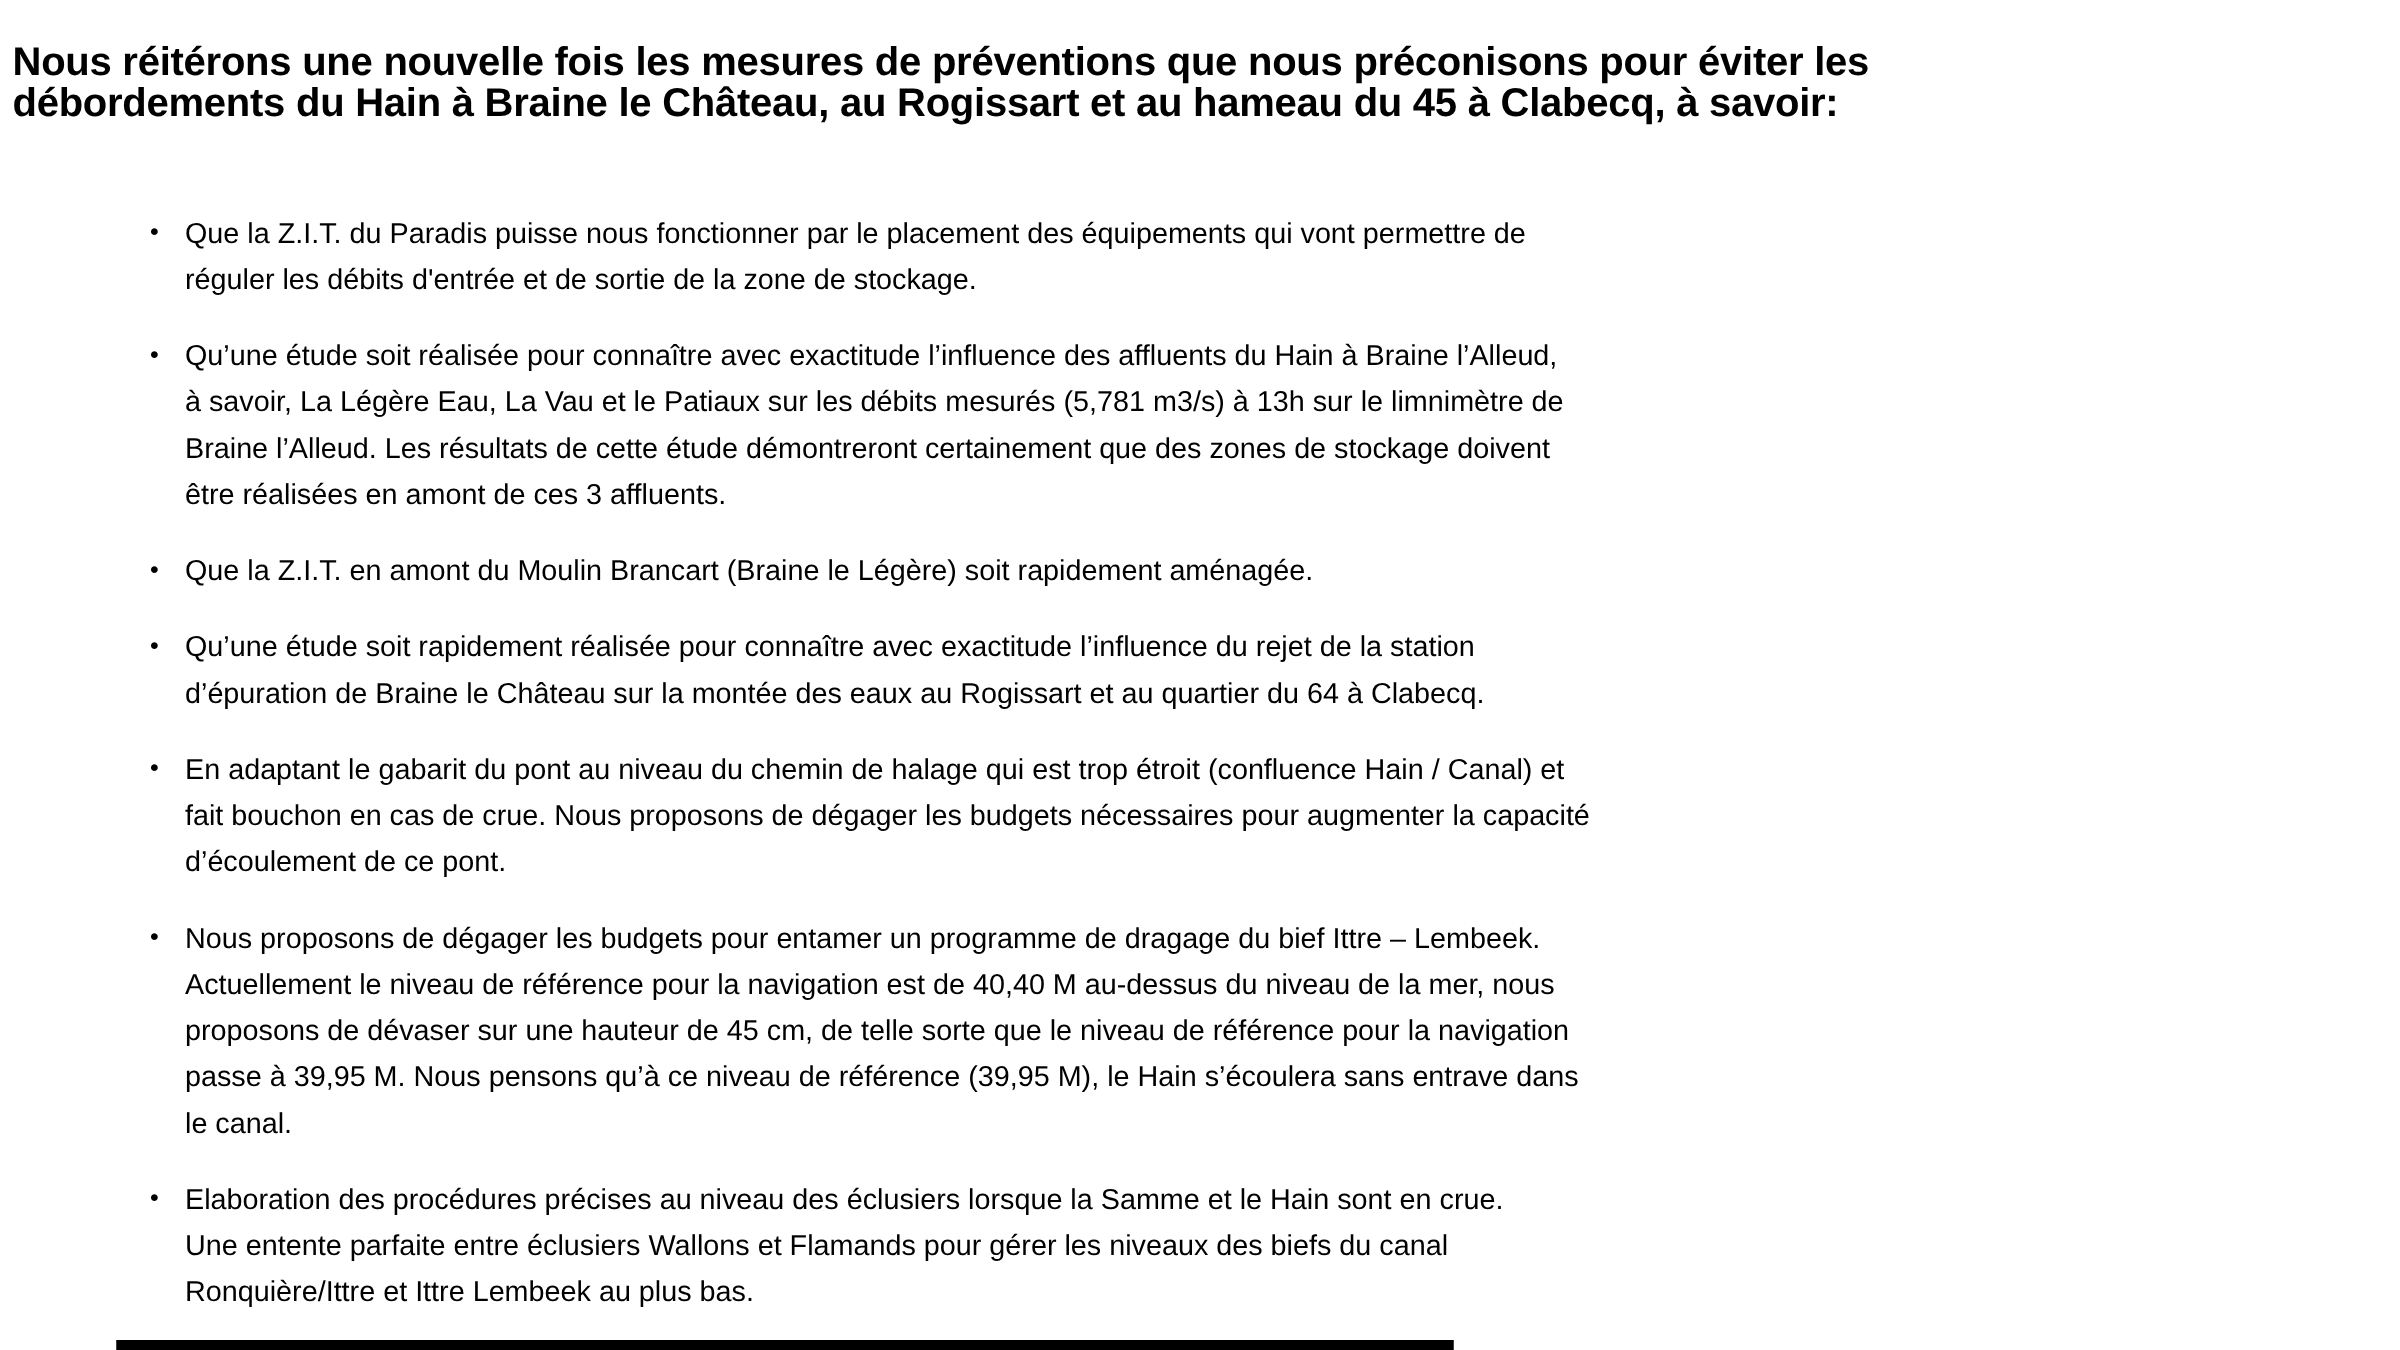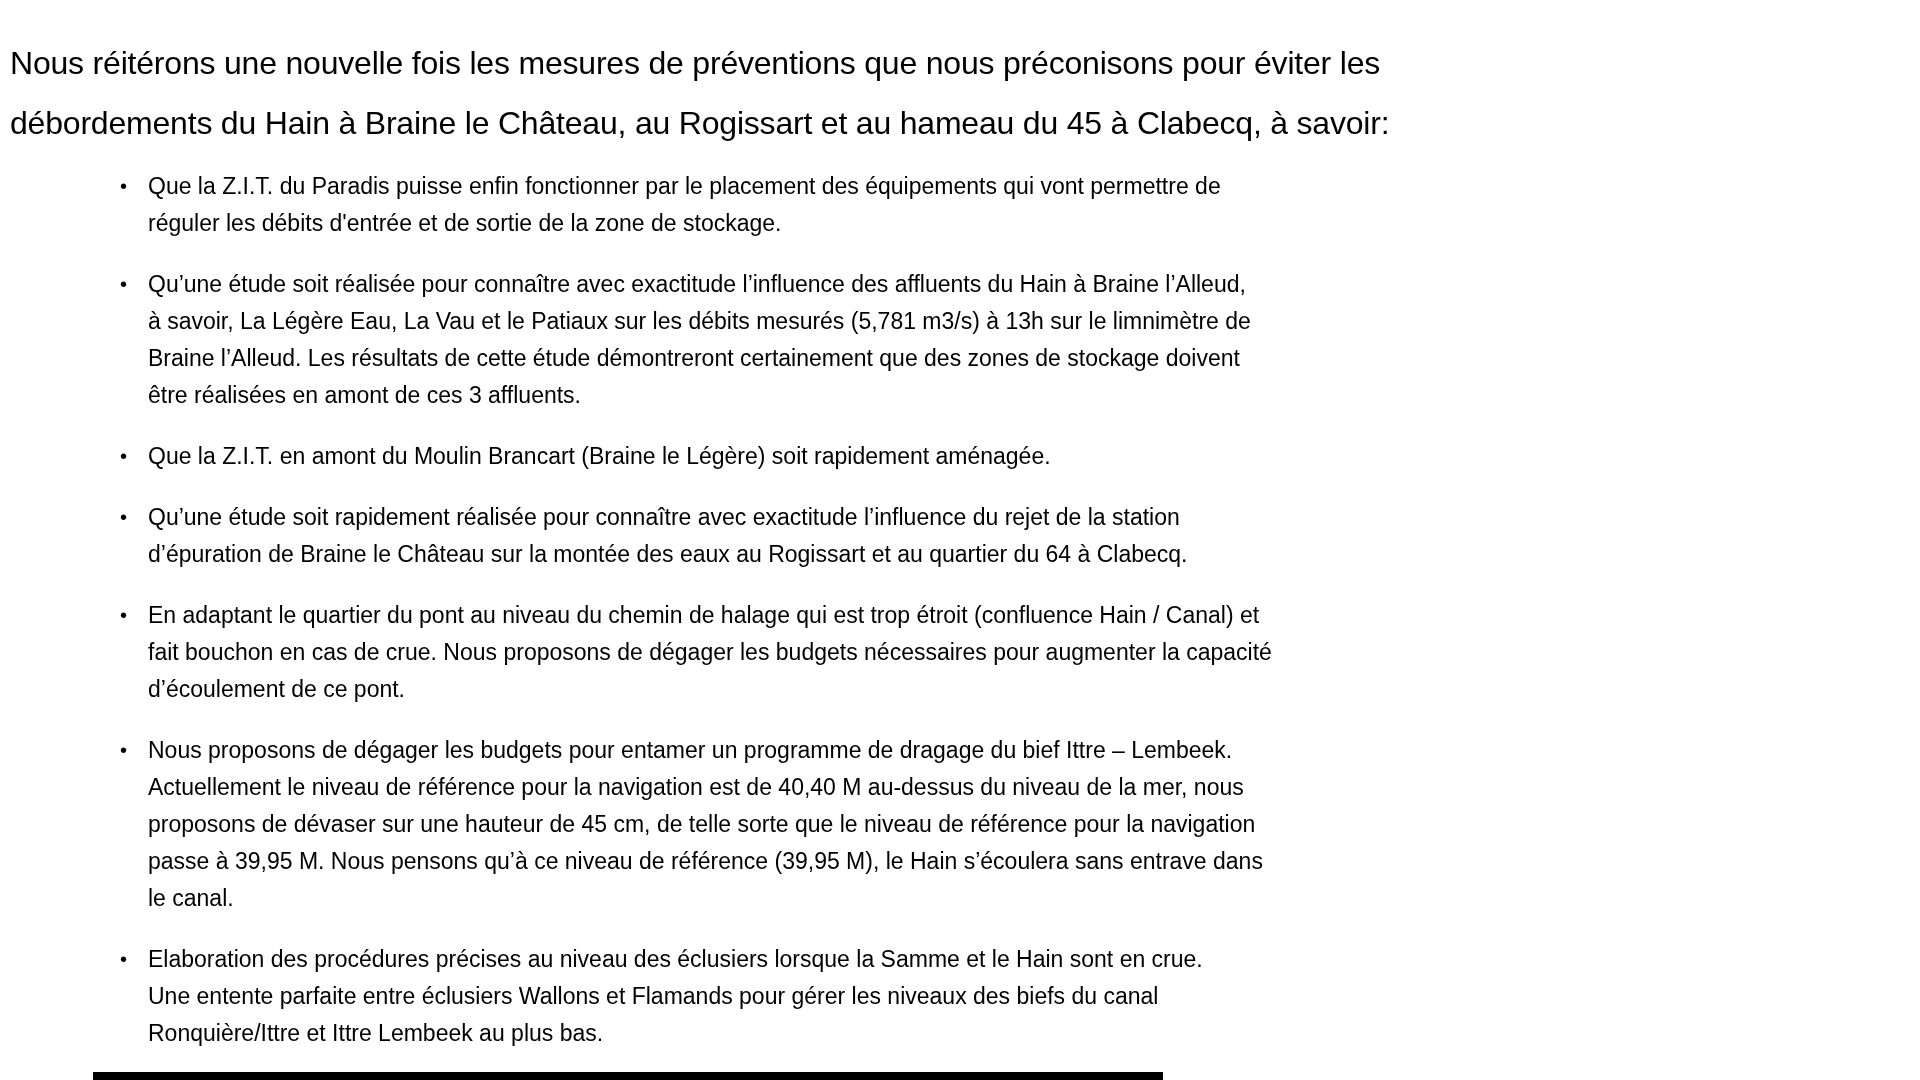--- a/index.html
+++ b/index.html
@@ -16,22 +16,22 @@
     width: 1920px;
     height: 1080px;
     background: #ffffff;
   }
   .slide-title {
     position: absolute;
     left: 10px;
     top: 33px;
     width: 1560px;
     font-size: 32px;
-    font-weight: 400;
-    line-height: 60px;
+    font-weight: 700;
+    line-height: 33px;
     letter-spacing: -0.2px;
     white-space: pre-line;
   }
   .bullet-list {
     position: absolute;
     left: 120px;
     top: 168px;
     width: 1460px;
   }
   .bullet-item {
@@ -64,21 +64,21 @@
 
 <div class="slide">
 
   <div class="slide-title">Nous réitérons une nouvelle fois les mesures de préventions que nous préconisons pour éviter les
 débordements du Hain à Braine le Château, au Rogissart et au hameau du 45 à Clabecq, à savoir:</div>
 
   <div class="bullet-list">
 
     <div class="bullet-item">
       <span class="bullet-marker">•</span>
-      <span class="bullet-text">Que la Z.I.T. du Paradis puisse enfin fonctionner par le placement des équipements qui vont permettre de
+      <span class="bullet-text">Que la Z.I.T. du Paradis puisse nous fonctionner par le placement des équipements qui vont permettre de
 réguler les débits d'entrée et de sortie de la zone de stockage.</span>
     </div>
 
     <div class="bullet-item">
       <span class="bullet-marker">•</span>
       <span class="bullet-text">Qu’une étude soit réalisée pour connaître avec exactitude l’influence des affluents du Hain à Braine l’Alleud,
 à savoir, La Légère Eau, La Vau et le Patiaux sur les débits mesurés (5,781 m3/s) à 13h sur le limnimètre de
 Braine l’Alleud. Les résultats de cette étude démontreront certainement que des zones de stockage doivent
 être réalisées en amont de ces 3 affluents.</span>
     </div>
@@ -89,21 +89,21 @@
     </div>
 
     <div class="bullet-item">
       <span class="bullet-marker">•</span>
       <span class="bullet-text">Qu’une étude soit rapidement réalisée pour connaître avec exactitude l’influence du rejet de la station
 d’épuration de Braine le Château sur la montée des eaux au Rogissart et au quartier du 64 à Clabecq.</span>
     </div>
 
     <div class="bullet-item">
       <span class="bullet-marker">•</span>
-      <span class="bullet-text">En adaptant le quartier du pont au niveau du chemin de halage qui est trop étroit (confluence Hain / Canal) et
+      <span class="bullet-text">En adaptant le gabarit du pont au niveau du chemin de halage qui est trop étroit (confluence Hain / Canal) et
 fait bouchon en cas de crue. Nous proposons de dégager les budgets nécessaires pour augmenter la capacité
 d’écoulement de ce pont.</span>
     </div>
 
     <div class="bullet-item">
       <span class="bullet-marker">•</span>
       <span class="bullet-text">Nous proposons de dégager les budgets pour entamer un programme de dragage du bief Ittre – Lembeek.
 Actuellement le niveau de référence pour la navigation est de 40,40 M au-dessus du niveau de la mer, nous
 proposons de dévaser sur une hauteur de 45 cm, de telle sorte que le niveau de référence pour la navigation
 passe à 39,95 M. Nous pensons qu’à ce niveau de référence (39,95 M), le Hain s’écoulera sans entrave dans

